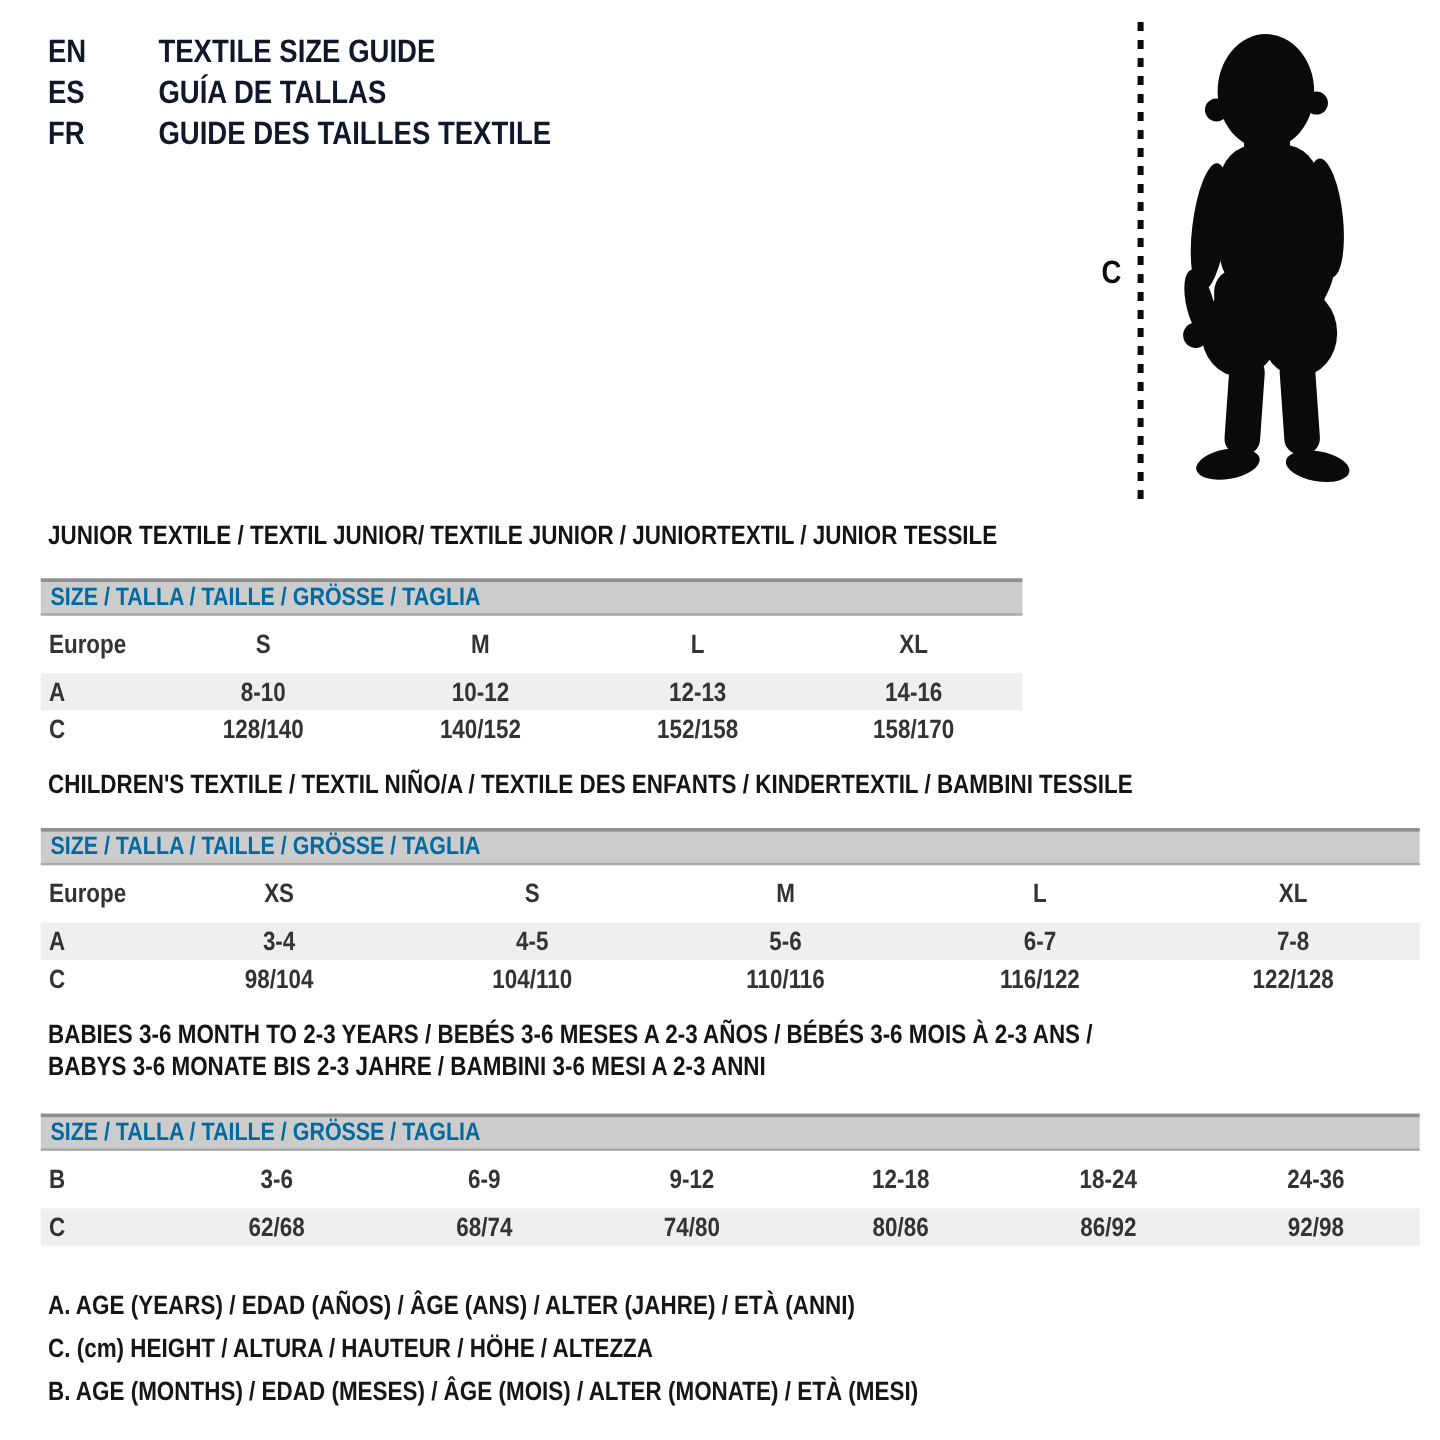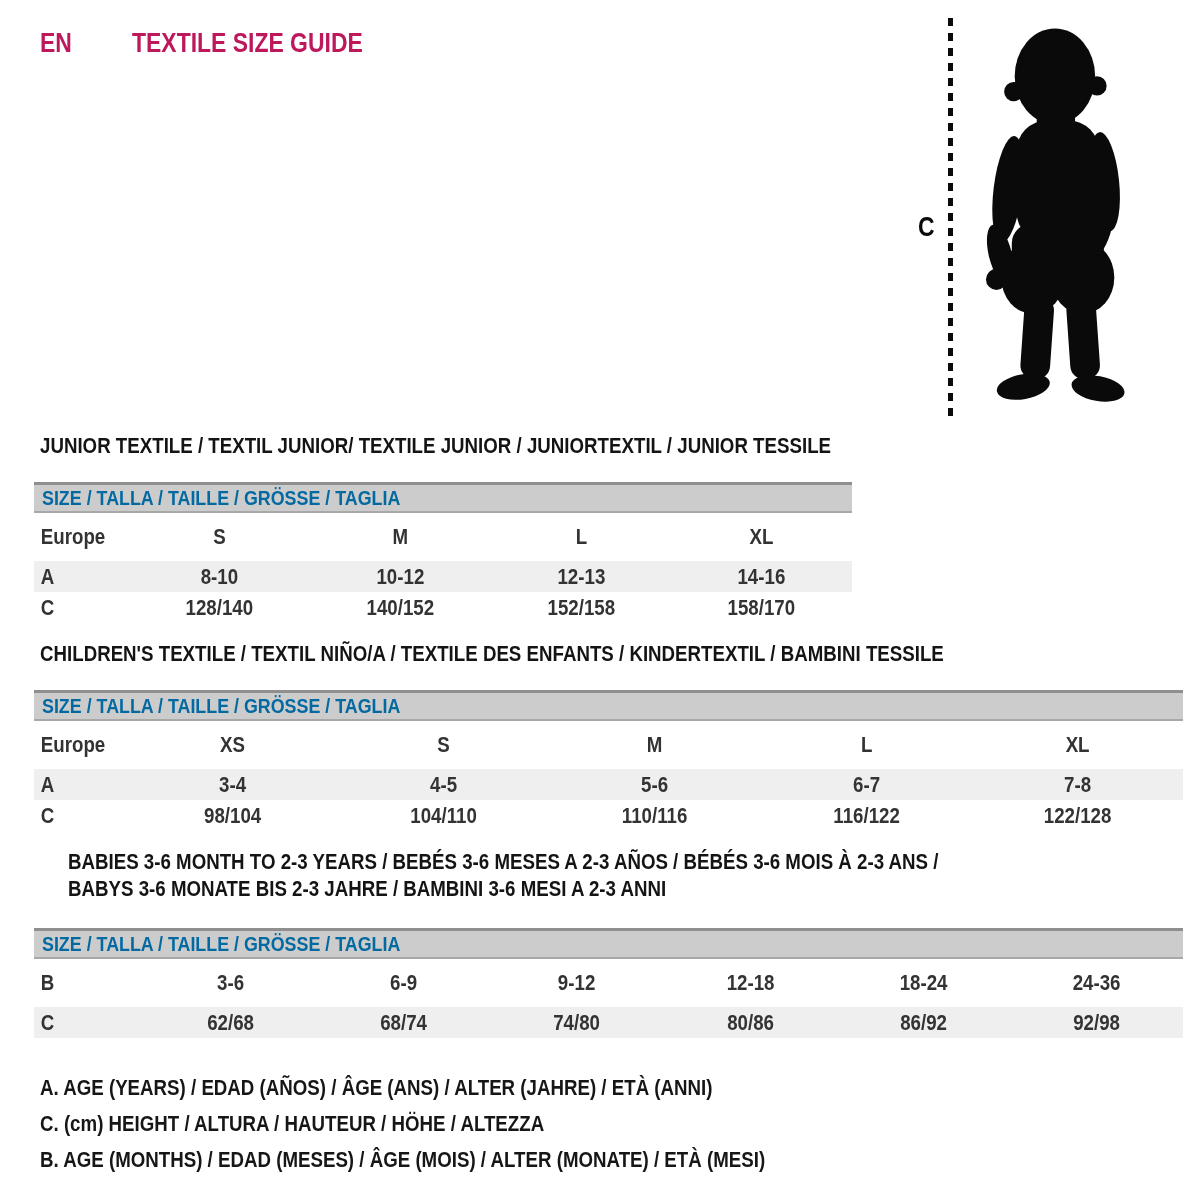--- a/index.html
+++ b/index.html
@@ -6,36 +6,36 @@
   .page {
     position:relative; width:1200px; height:1200px; background:#ffffff;
     font-family:"Liberation Sans", sans-serif; color:#1f1f1f; overflow:hidden;
   }
   
   .cond  { display:inline-block; transform:scaleX(0.85); transform-origin:0 50%; white-space:nowrap; }
   .condc { transform:scaleX(0.85); transform-origin:50% 50%; white-space:nowrap; }
 
   
   .langs { position:absolute; left:40px; top:26px; }
-  .lang-row { display:flex; align-items:center; height:34px; font-weight:bold; font-size:27px; color:#be185d; }
+  .lang-row { display:flex; align-items:center; height:34px; font-weight:bold; font-size:27px; color:#0f172a; }
   .lang-row .code { width:92px; flex:0 0 92px; }
 
   
   .dash-line {
     position:absolute; left:948px; top:18px; width:5px; height:400px;
     background:repeating-linear-gradient(to bottom, #0a0a0a 0 8px, transparent 8px 15px);
   }
   .c-label { position:absolute; left:918px; top:212px; font-weight:bold; font-size:27px; color:#0a0a0a; }
   .baby-svg { position:absolute; left:962px; top:18px; width:182px; height:404px; }
 
   
   .heading { position:absolute; left:40px; font-weight:bold; font-size:22px; line-height:27px; color:#141414; }
   .h-junior   { top:432px; }
   .h-children { top:640px; }
-  .h-babies   { top:848px;margin-left:28px; }
+  .h-babies   { top:848px; }
 
   
   .table { position:absolute; left:34px; }
   .t-junior   { top:482px; width:818px;  }
   .t-children { top:690px; width:1149px; }
   .t-babies   { top:928px; width:1149px; }
 
   .thead {
     display:flex; align-items:center; height:26px; padding-left:8px;
     background:#cccccc; border-top:3px solid #8f8f8f; border-bottom:2px solid #a8a8a8;
@@ -57,20 +57,28 @@
 </style>
 </head>
 <body>
 
 <div class="page">
 
   <div class="langs">
     <div class="lang-row">
       <span class="code cond">EN</span>
       <span class="cond">TEXTILE SIZE GUIDE</span>
+    </div>
+    <div class="lang-row">
+      <span class="code cond">ES</span>
+      <span class="cond">GUÍA DE TALLAS</span>
+    </div>
+    <div class="lang-row">
+      <span class="code cond">FR</span>
+      <span class="cond">GUIDE DES TAILLES TEXTILE</span>
     </div>
   </div>
 
   <span class="c-label cond">C</span>
   <div class="dash-line"></div>
   <svg class="baby-svg" viewBox="0 0 190 420" xmlns="http://www.w3.org/2000/svg">
     <g fill="#0a0a0a">
       <ellipse cx="97" cy="60" rx="42" ry="50"></ellipse>
       <circle cx="54" cy="76" r="10"></circle>
       <circle cx="141" cy="70" r="10"></circle>

